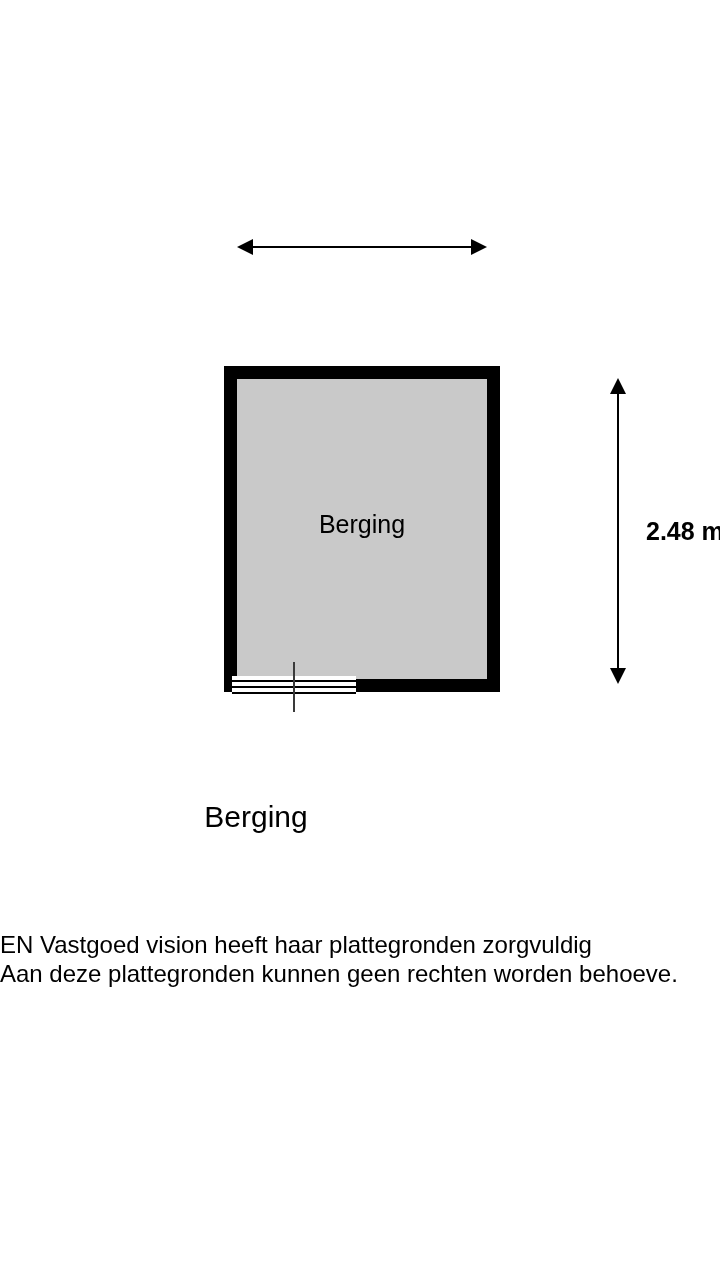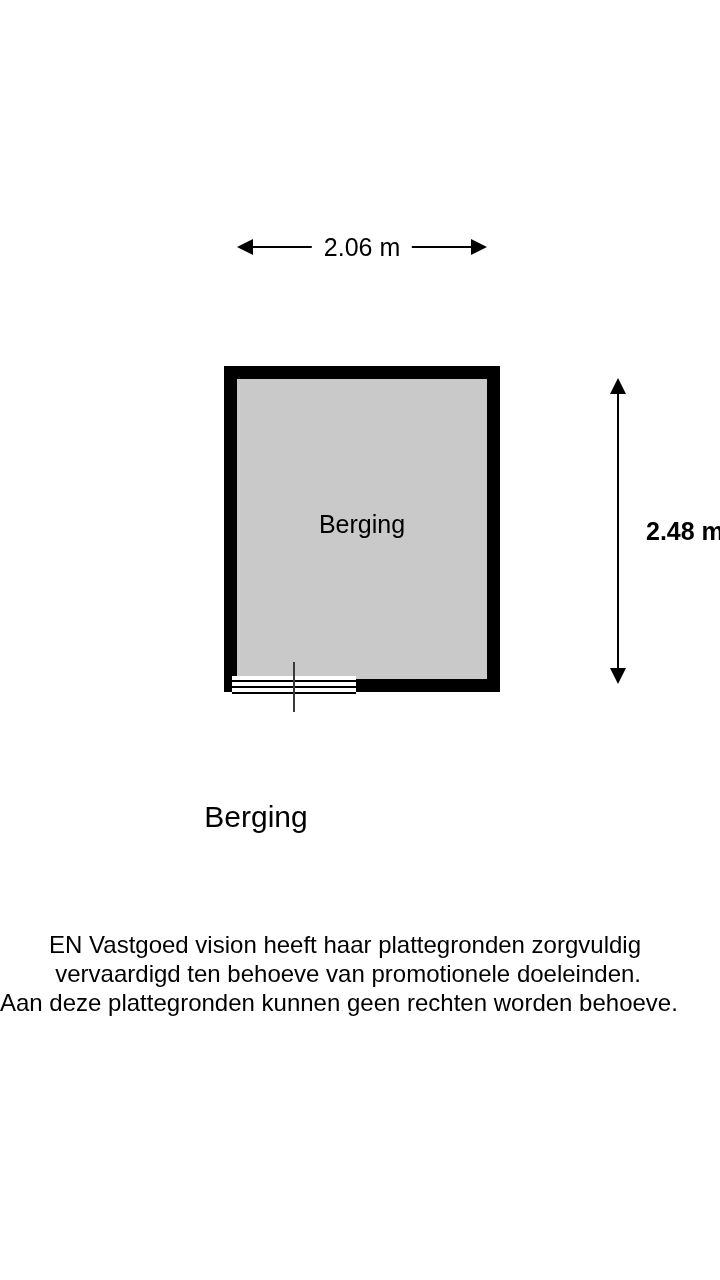--- a/index.html
+++ b/index.html
@@ -193,38 +193,37 @@
     width: 512px;
     text-align: center;
     font-size: 30px;
     line-height: 38px;
   }
   .disclaimer {
     position: absolute;
     left: 0;
     top: 930px;
     width: 641px;
-    text-align: right;
+    text-align: left;
     font-size: 24px;
     line-height: 29px;
   }
   .disclaimer div {
     white-space: nowrap;
   }
 </style>
 </head>
 <body>
 
 <div id="floorplan-page">
 
   <div class="dim-h">
     <div class="dim-h-arrow-left"></div>
     <div class="dim-h-line"></div>
     <div class="dim-h-arrow-right"></div>
-    <div class="dim-h-label">2.06 m</div>
   </div>
 
   <div class="dim-v">
     <div class="dim-v-arrow-top"></div>
     <div class="dim-v-line"></div>
     <div class="dim-v-arrow-bottom"></div>
     <div class="dim-v-label">2.48 m</div>
   </div>
 
   <div class="room">
@@ -236,17 +235,16 @@
       <div class="door-line l2"></div>
       <div class="door-line l3"></div>
       <div class="door-tick"></div>
     </div>
   </div>
 
   <div class="plan-title">Berging</div>
 
   <div class="disclaimer">
     <div>EN Vastgoed vision heeft haar plattegronden zorgvuldig</div>
-    <div>vervaardigd ten behoeve van promotionele doeleinden.</div>
     <div>Aan deze plattegronden kunnen geen rechten worden behoeve.</div>
   </div>
 
 </div>
 
 </body></html>

